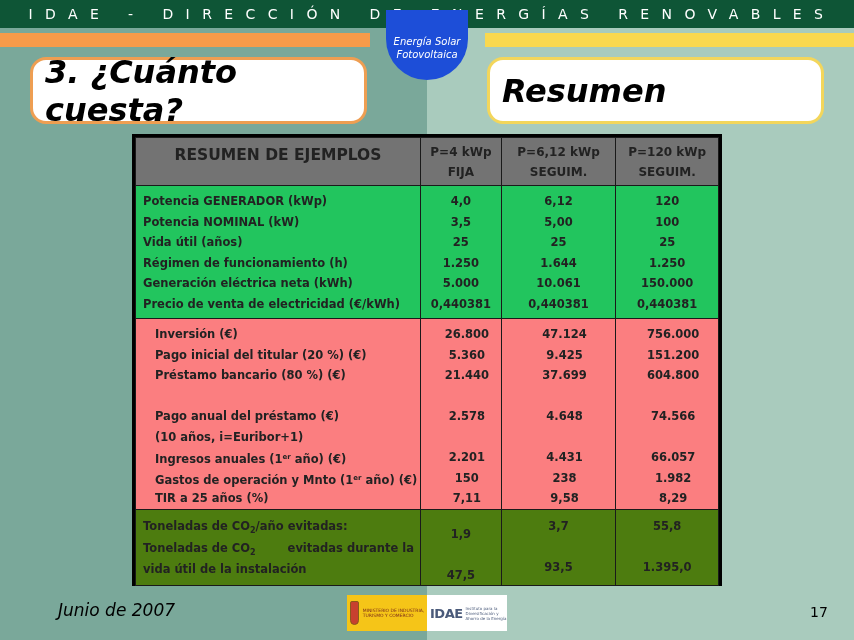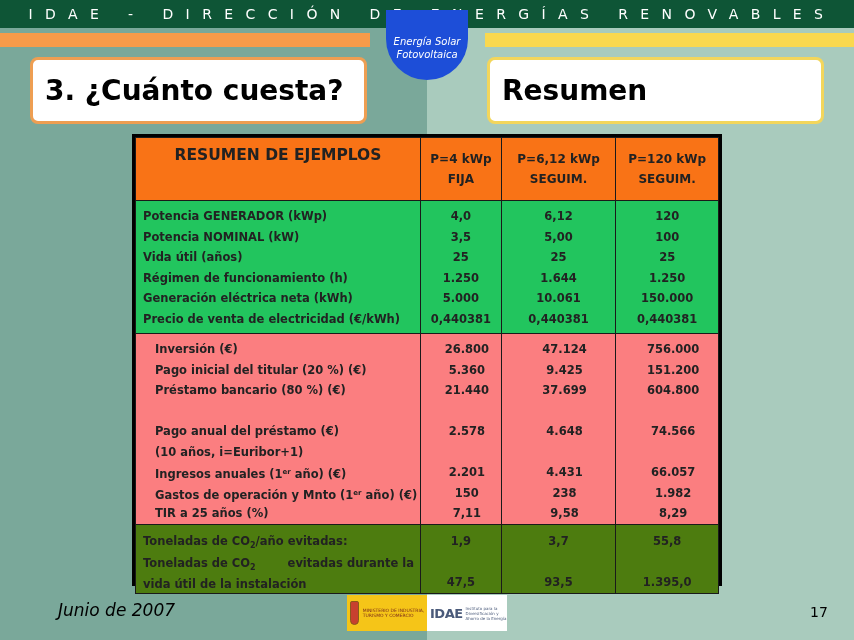--- a/index.html
+++ b/index.html
@@ -43,23 +43,24 @@
       color: #ffffff;
       font-style: italic;
       font-size: 10px;
       text-align: center;
       padding-top: 25px;
       line-height: 13px;
     }
     .title-box {
       position: absolute;
       background: #ffffff;
-      border-radius: 8px;
+      border-radius: 16px;
+      font-style: italic;
       font-weight: bold;
-      font-size: 28px;
+      font-size: 32px;
       color: #000000;
       padding-left: 12px;
       display: flex; align-items: center;
     }
     .title-left {
       left: 30px; top: 57px; width: 337px; height: 67px;
       border: 3px solid #ee9e52;
     }
     .title-right {
       left: 487px; top: 57px; width: 337px; height: 67px;
@@ -79,21 +80,21 @@
       color: #222;
     }
     td, th {
       border: 1px solid #1a1a1a;
       vertical-align: top;
     }
     col.c0 { width: 285px; }
     col.c1 { width: 81px; }
     col.c2 { width: 115px; }
     col.c3 { width: 103px; }
-    .hdr td { background: #f97316; height: 63px; vertical-align: middle; text-align: center; }
+    .hdr td { background: #737373; height: 48px; vertical-align: middle; text-align: center; }
     .hdr .main-h { font-size: 15.5px; font-weight: bold; vertical-align: top; padding-top: 8px; }
     .hdr .sub-h { font-size: 12px; line-height: 20px; }
     .sec-yellow td { background: #22c55e; }
     .sec-red td { background: #fb7e80; }
     .sec-green td { background: #4d7c0f; }
     .lines div { height: 20.5px; line-height: 20.5px; white-space: nowrap; }
     .lbl { padding: 5px 0 0 7px; text-align: left; }
     .val { padding: 5px 0 0 0; text-align: center; }
     .red .lines div { height: 20.5px; margin-left: 12px; }
     .gap { height: 20.5px; }
@@ -255,21 +256,21 @@
       <td class="lbl" style="padding-top:6px;">
         <div style="height:24px;line-height:20px;white-space:nowrap;"><span>Toneladas de CO</span><sub>2</sub><span>/año evitadas:</span></div>
         <div style="line-height:17px;text-align:justify;padding-right:6px;">
           <div style="display:flex;justify-content:space-between;white-space:nowrap;">
                 <span><span>Toneladas de CO</span><sub>2</sub></span>
                 <span> evitadas durante la</span>
               </div>
           <div>vida útil de la instalación</div>
         </div>
       </td>
-      <td class="val" style="padding-top:6px;">
+      <td class="val" style="padding-top:14px;">
         <div style="height:41px;line-height:20px;">1,9</div>
         <div style="line-height:20px;">47,5</div>
       </td>
       <td class="val" style="padding-top:6px;">
         <div style="height:41px;line-height:20px;">3,7</div>
         <div style="line-height:20px;">93,5</div>
       </td>
       <td class="val" style="padding-top:6px;">
         <div style="height:41px;line-height:20px;">55,8</div>
         <div style="line-height:20px;">1.395,0</div>

